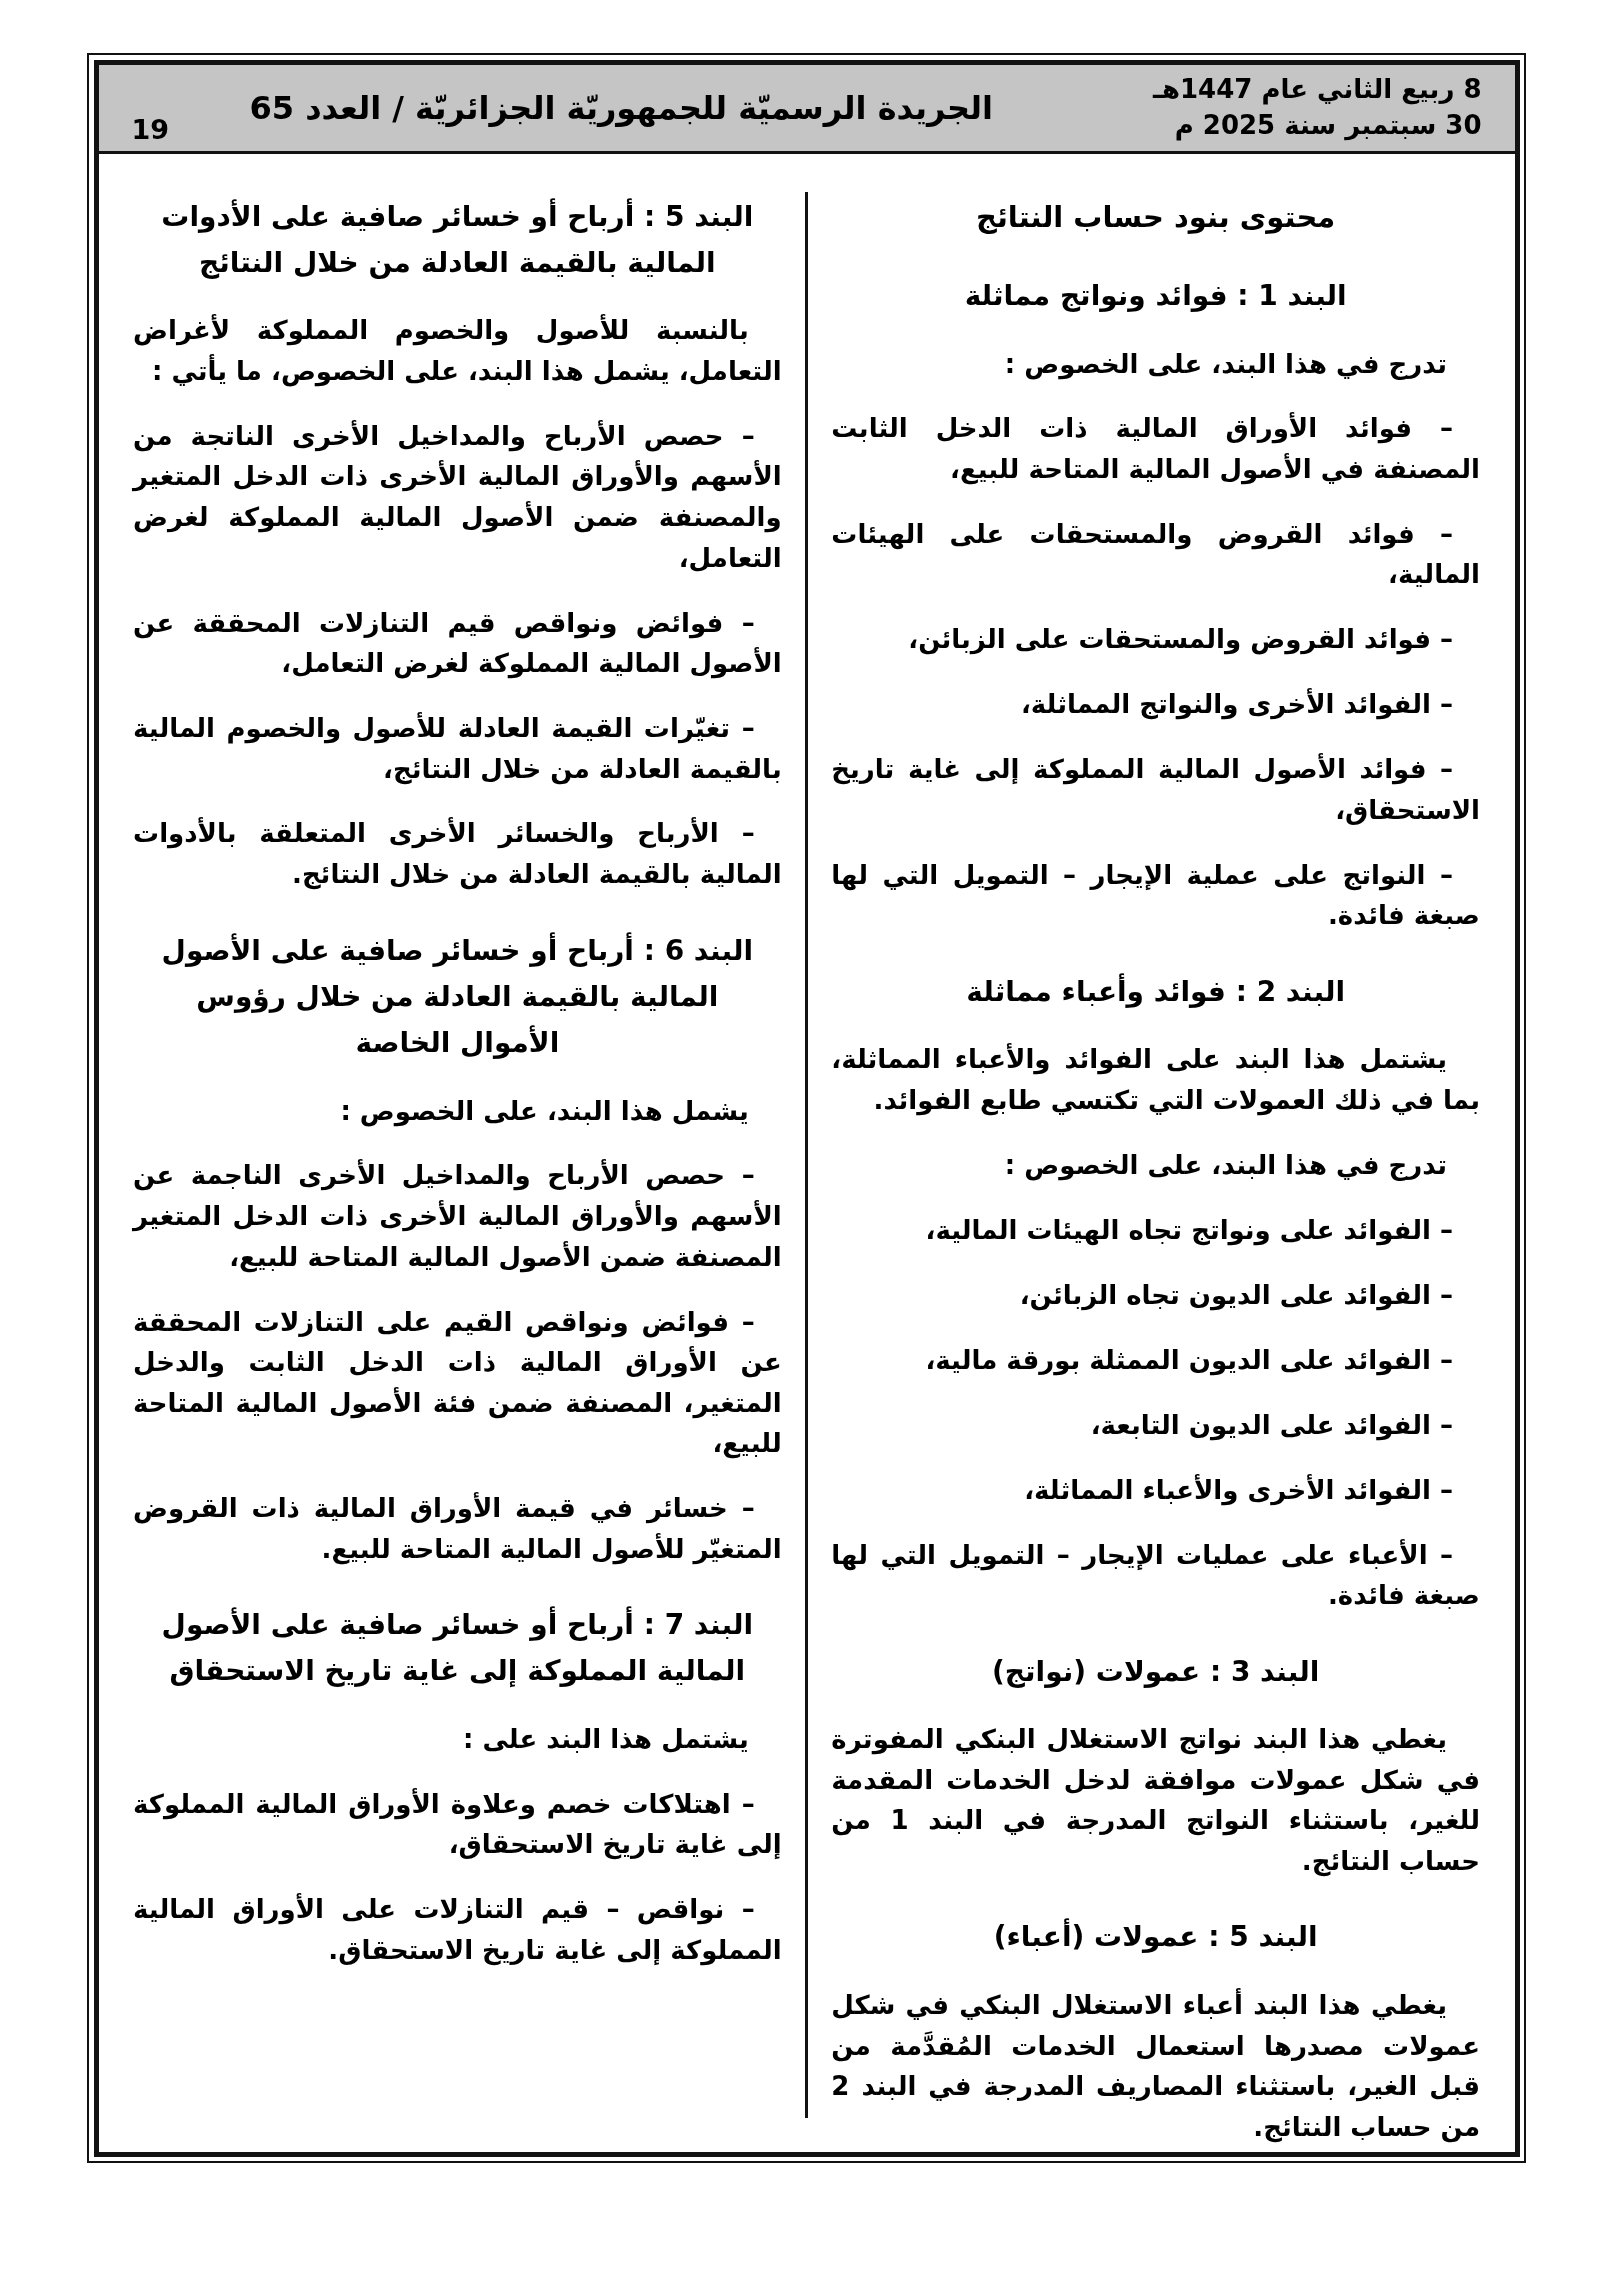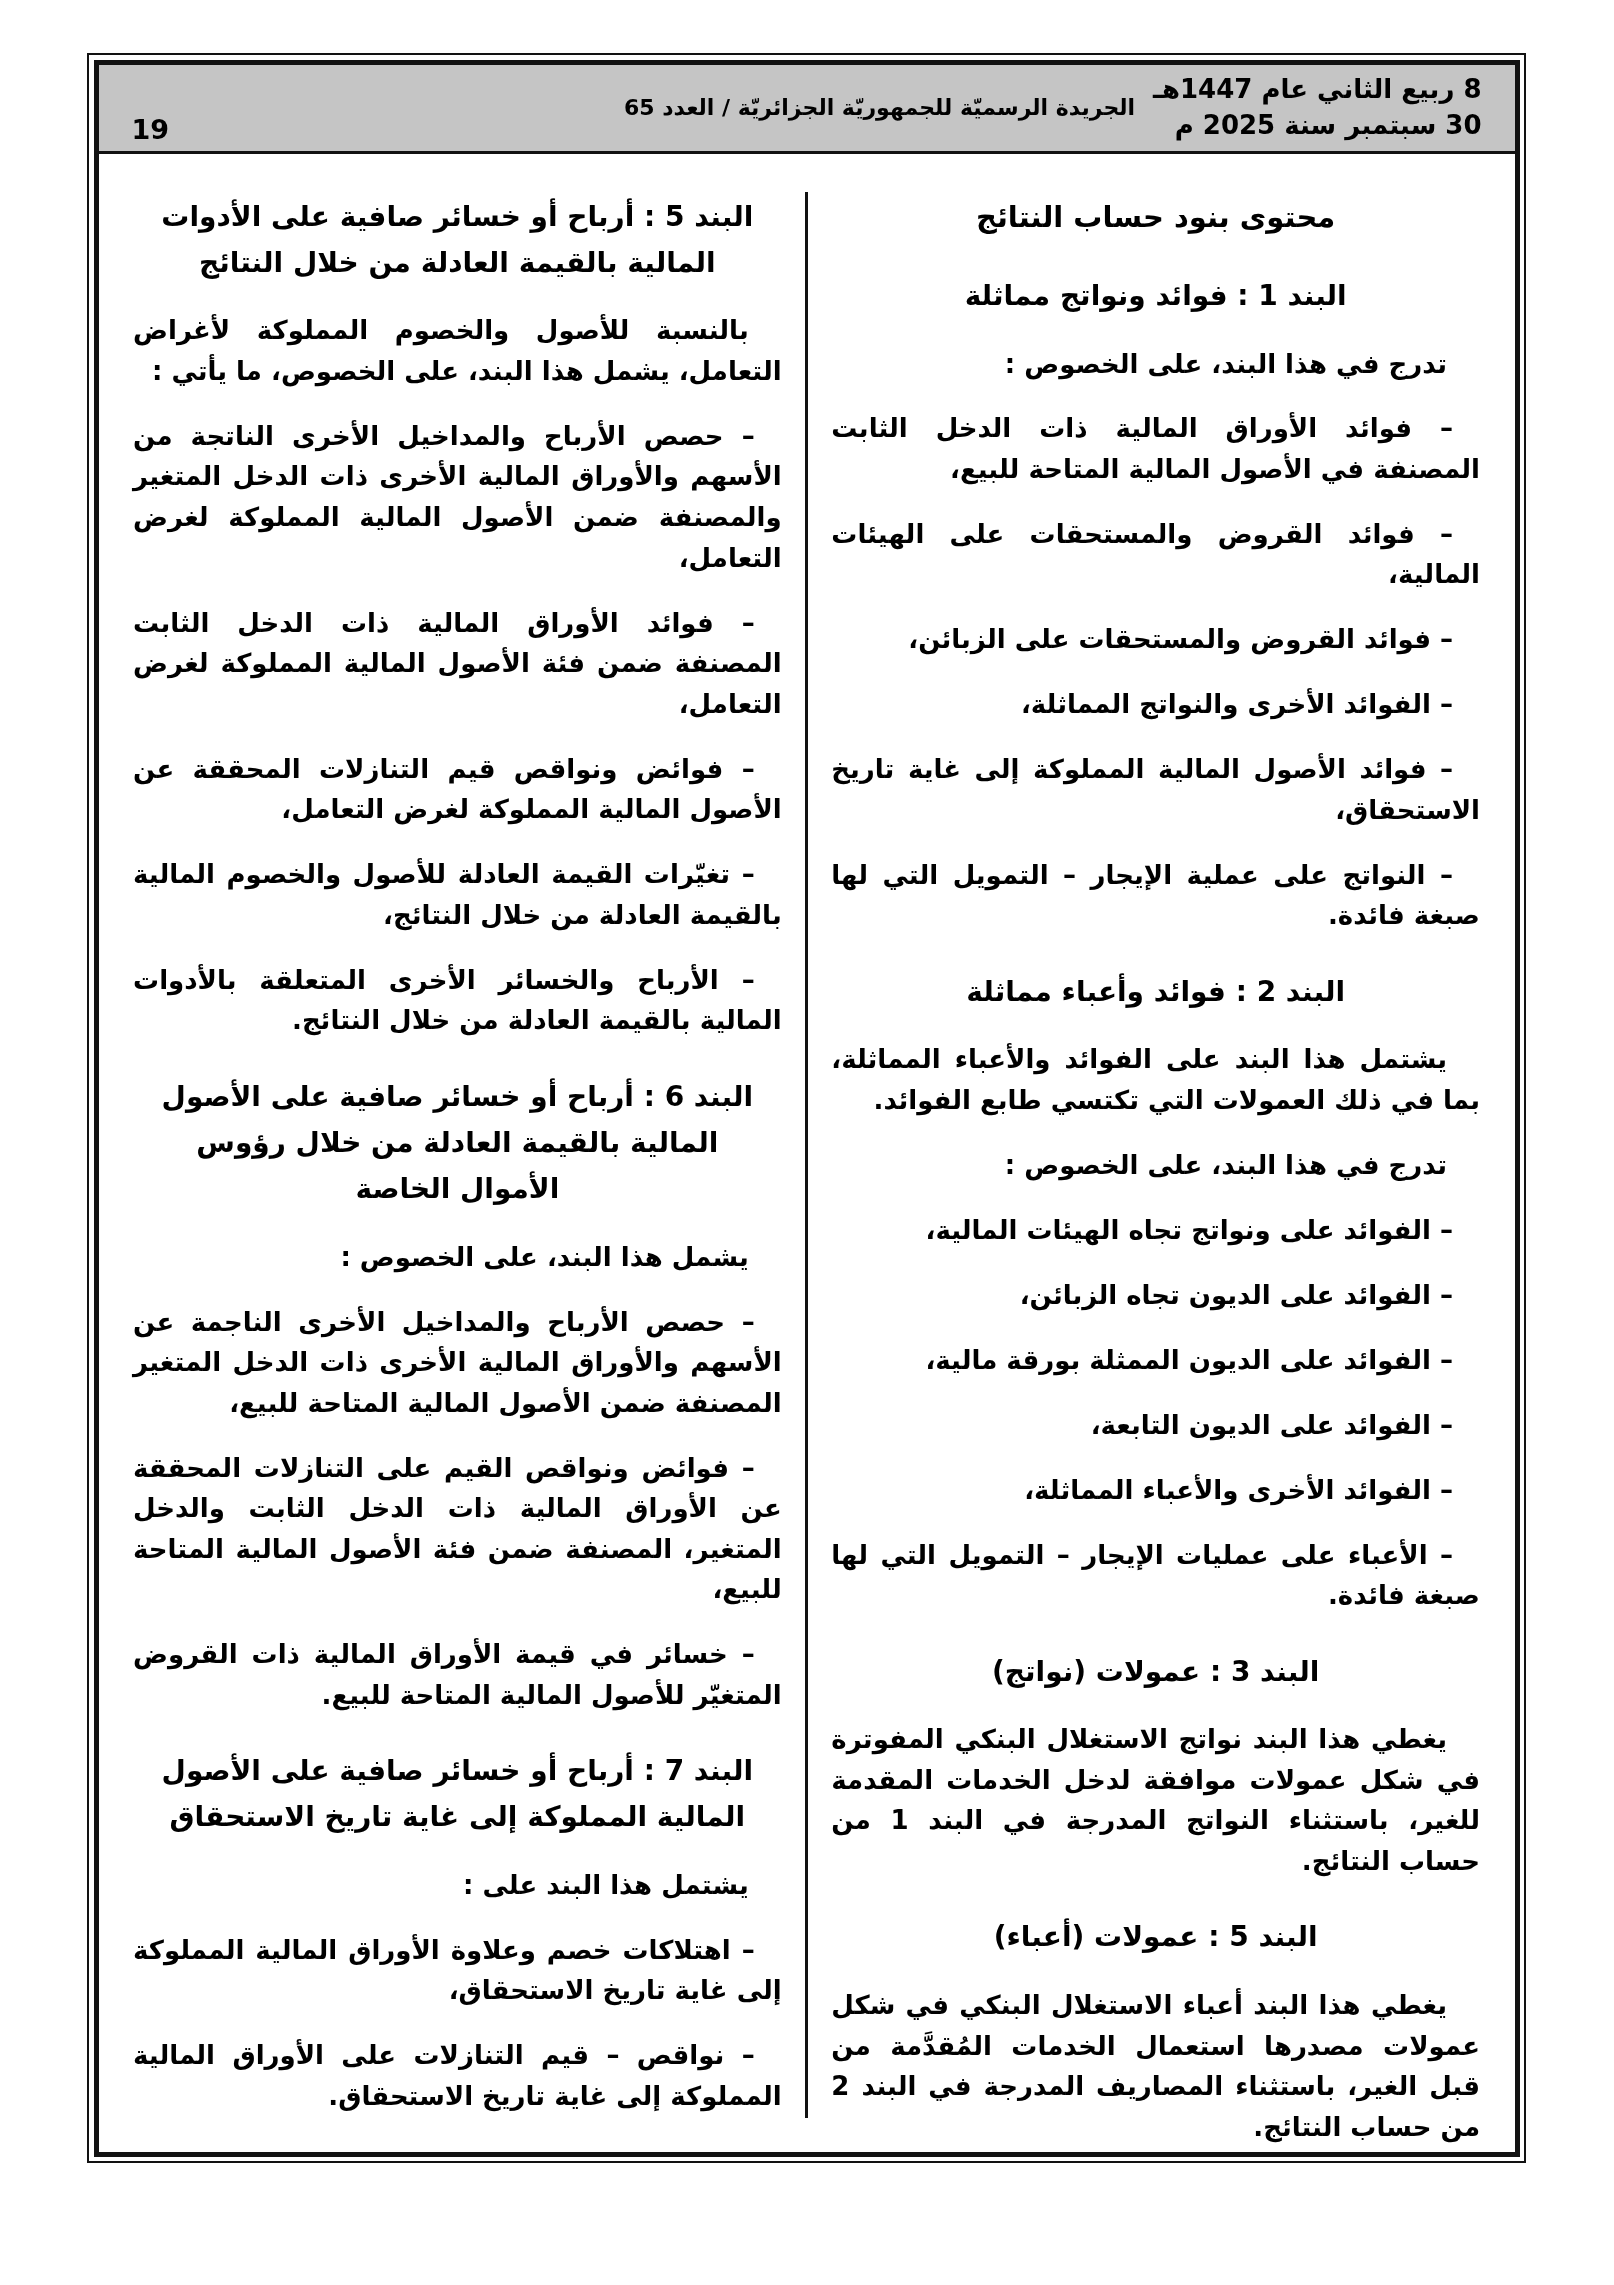--- a/index.html
+++ b/index.html
@@ -15,21 +15,21 @@
   .frame-inner {
     box-sizing:border-box; width:100%; height:100%;
     border:5.4px solid #121212; display:flex; flex-direction:column; overflow:hidden;
   }
   .header-band {
     flex:0 0 auto; height:89px; box-sizing:border-box;
     background:#c5c5c5; border-bottom:3.6px solid #121212;
     display:flex; align-items:center; padding:3.6px 33px;
   }
   .h-date { font-weight:bold; font-size:26px; line-height:1.35; white-space:nowrap; text-align:right; }
-  .h-title { flex:1; text-align:right; font-weight:bold; font-size:22px; padding:0 18px; }
+  .h-title { flex:1; text-align:left; font-weight:bold; font-size:32px; padding:0 18px; }
   .h-page { font-weight:bold; font-size:27px; min-width:100px; text-align:left;margin-top:44px; }
   .body-area { flex:1; display:flex; padding:0 11px; box-sizing:border-box; overflow:hidden; }
   .col {
     flex:1; padding:7.2px 23.5px 0 23.5px; box-sizing:border-box;
     font-size:26px; line-height:1.56; font-weight:bold; text-align:justify;
   }
   .divider { flex:0 0 2.7px; background:#121212; margin:38px 0 34px 0; }
   .col-title { text-align:center; font-size:29px; font-weight:bold; margin:34px 0 5.4px 0; }
   .sec-heading {
     text-align:center; font-size:28px; font-weight:bold;
@@ -80,21 +80,20 @@
               <div class="sec-heading">البند 5 : عمولات (أعباء)</div>
               <p class="blk para">يغطي هذا البند أعباء الاستغلال البنكي في شكل عمولات مصدرها استعمال الخدمات المُقدَّمة من قبل الغير، باستثناء المصاريف المدرجة في البند 2 من حساب النتائج.</p>
             </div>
         </div>
         <div class="divider"></div>
         <div class="col" id="col-left">
           <div id="col-left-sections">
               <div class="sec-heading">البند 5 : أرباح أو خسائر صافية على الأدوات المالية بالقيمة العادلة من خلال النتائج</div>
               <p class="blk para">بالنسبة للأصول والخصوم المملوكة لأغراض التعامل، يشمل هذا البند، على الخصوص، ما يأتي :</p>
               <p class="blk bullet">– حصص الأرباح والمداخيل الأخرى الناتجة من الأسهم والأوراق المالية الأخرى ذات الدخل المتغير والمصنفة ضمن الأصول المالية المملوكة لغرض التعامل،</p>
-              <p class="blk bullet">– فوائد الأوراق المالية ذات الدخل الثابت المصنفة ضمن فئة الأصول المالية المملوكة لغرض التعامل،</p>
               <p class="blk bullet">– فوائض ونواقص قيم التنازلات المحققة عن الأصول المالية المملوكة لغرض التعامل،</p>
               <p class="blk bullet">– تغيّرات القيمة العادلة للأصول والخصوم المالية بالقيمة العادلة من خلال النتائج،</p>
               <p class="blk bullet">– الأرباح والخسائر الأخرى المتعلقة بالأدوات المالية بالقيمة العادلة من خلال النتائج.</p>
               <div class="sec-heading">البند 6 : أرباح أو خسائر صافية على الأصول المالية بالقيمة العادلة من خلال رؤوس الأموال الخاصة</div>
               <p class="blk para">يشمل هذا البند، على الخصوص :</p>
               <p class="blk bullet">– حصص الأرباح والمداخيل الأخرى الناجمة عن الأسهم والأوراق المالية الأخرى ذات الدخل المتغير المصنفة ضمن الأصول المالية المتاحة للبيع،</p>
               <p class="blk bullet">– فوائض ونواقص القيم على التنازلات المحققة عن الأوراق المالية ذات الدخل الثابت والدخل المتغير، المصنفة ضمن فئة الأصول المالية المتاحة للبيع،</p>
               <p class="blk bullet">– خسائر في قيمة الأوراق المالية ذات القروض المتغيّر للأصول المالية المتاحة للبيع.</p>
               <div class="sec-heading">البند 7 : أرباح أو خسائر صافية على الأصول المالية المملوكة إلى غاية تاريخ الاستحقاق</div>
               <p class="blk para">يشتمل هذا البند على :</p>

